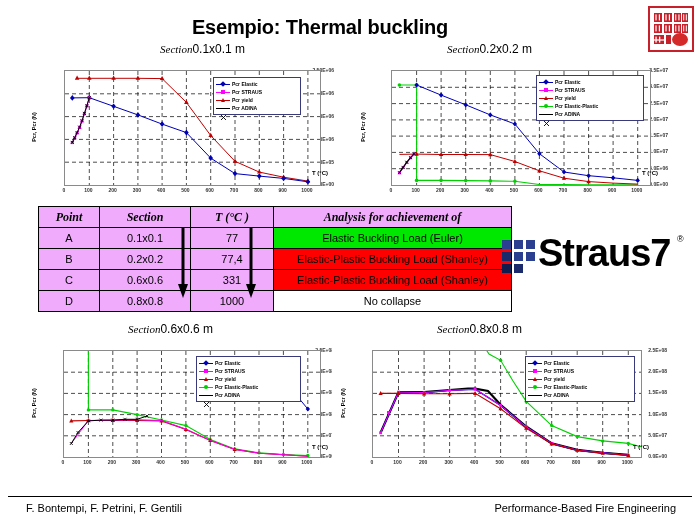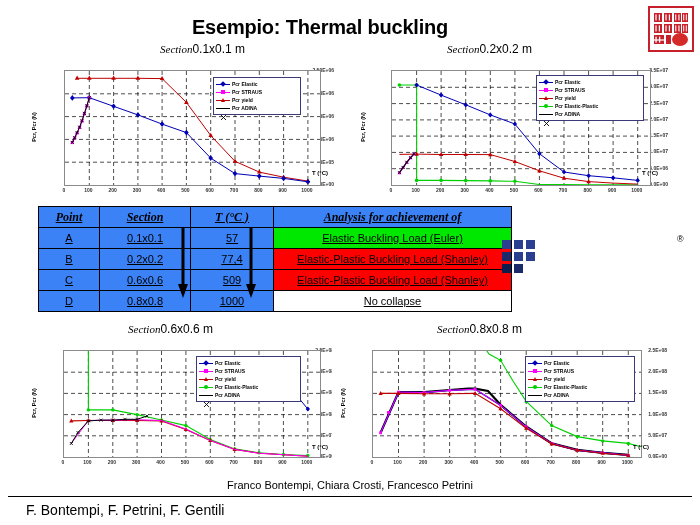--- a/index.html
+++ b/index.html
@@ -147,23 +147,22 @@
     line-height: 8px;
   }
 
   
   #result-table {
     position: absolute;
     left: 38px;
     top: 206px;
     width: 453px;
     border-collapse: collapse;
-    background: #3b82f6;
+    background: #f0abfc;
     table-layout: fixed;
-    text-decoration: underline;
   }
   #result-table td, #result-table th {
     border: 1px solid #000000;
     font-size: 11px;
     text-align: center;
     padding: 1px 2px;
     height: 18px;
     color: #000000;
     font-family: "Liberation Sans", sans-serif;
   }
@@ -247,21 +246,21 @@
     left: 8px;
     top: 496px;
     width: 684px;
     height: 0;
     border-top: 1.5px solid #000000;
   }
   #footer-left {
     position: absolute;
     left: 26px;
     top: 502px;
-    font-size: 14px;
+    font-size: 11px;
     color: #000000;
   }
   #footer-right {
     position: absolute;
     right: 24px;
     top: 502px;
     font-size: 11px;
     color: #000000;
     text-align: right;
   }
@@ -618,33 +617,33 @@
         <th class="col-point">Point</th>
         <th class="col-section">Section</th>
         <th class="col-temp">T (°C )</th>
         <th class="col-collapse">Analysis for achievement of</th>
       </tr>
     </thead>
     <tbody>
       <tr>
         <td>A</td>
         <td>0.1x0.1</td>
-        <td>57</td>
+        <td>77</td>
         <td class="cell-green">Elastic Buckling Load (Euler)</td>
       </tr>
       <tr>
         <td>B</td>
         <td>0.2x0.2</td>
         <td>77,4</td>
         <td class="cell-red">Elastic-Plastic Buckling Load (Shanley)</td>
       </tr>
       <tr>
         <td>C</td>
         <td>0.6x0.6</td>
-        <td>509</td>
+        <td>331</td>
         <td class="cell-red">Elastic-Plastic Buckling Load (Shanley)</td>
       </tr>
       <tr>
         <td>D</td>
         <td>0.8x0.8</td>
         <td>1000</td>
         <td class="cell-white">No collapse</td>
       </tr>
     </tbody>
   </table>
@@ -668,20 +667,21 @@
         <rect x="0" y="0" width="9" height="9" fill="#2A3F8F"></rect>
         <rect x="12" y="0" width="9" height="9" fill="#2A3F8F"></rect>
         <rect x="24" y="0" width="9" height="9" fill="#2A3F8F"></rect>
         <rect x="0" y="12" width="9" height="9" fill="#1B2A6B"></rect>
         <rect x="12" y="12" width="9" height="9" fill="#2A3F8F"></rect>
         <rect x="24" y="12" width="9" height="9" fill="#2A3F8F"></rect>
         <rect x="0" y="24" width="9" height="9" fill="#0F1C4D"></rect>
         <rect x="12" y="24" width="9" height="9" fill="#1B2A6B"></rect>
       </svg>
     </div>
+    <div class="logo-word">Straus7</div>
     <div class="logo-reg">®</div>
   </div>
 
   <div class="section-caption" style="left:128px; top:322px;">
     <span class="sec-word">Section</span><span>0.6x0.6 m</span>
   </div>
   <div class="chart" style="left:24px; top:338px; width:310px; height:140px;">
     <div class="ylabel" style="left:-16px; top:62px; width:52px; text-align:center;">Pcr, Pcr (N)</div>
     <div class="ytick" style="top:118px; width:35px;">0.0E+00</div>
     <div class="ytick" style="top:96.8px; width:35px;">5.0E+07</div>
@@ -941,17 +941,17 @@
     <div class="xtick" style="left:142.1px; top:121px;">400</div>
     <div class="xtick" style="left:167.6px; top:121px;">500</div>
     <div class="xtick" style="left:193.2px; top:121px;">600</div>
     <div class="xtick" style="left:218.7px; top:121px;">700</div>
     <div class="xtick" style="left:244.2px; top:121px;">800</div>
     <div class="xtick" style="left:269.7px; top:121px;">900</div>
     <div class="xtick" style="left:295.3px; top:121px;">1000</div>
     <div class="xlabel" style="left:301px; top:106px;">T (°C)</div>
   </div>
 
-  <div id="authors-line">Franco Bontempi, Chiara Crosti, Francesco Petrini</div>
   <div id="footer-rule"></div>
   <div id="footer-left">F. Bontempi, F. Petrini, F. Gentili</div>
+  <div id="footer-right">Performance-Based Fire Engineering</div>
 
 </div>
 
 </body></html>

